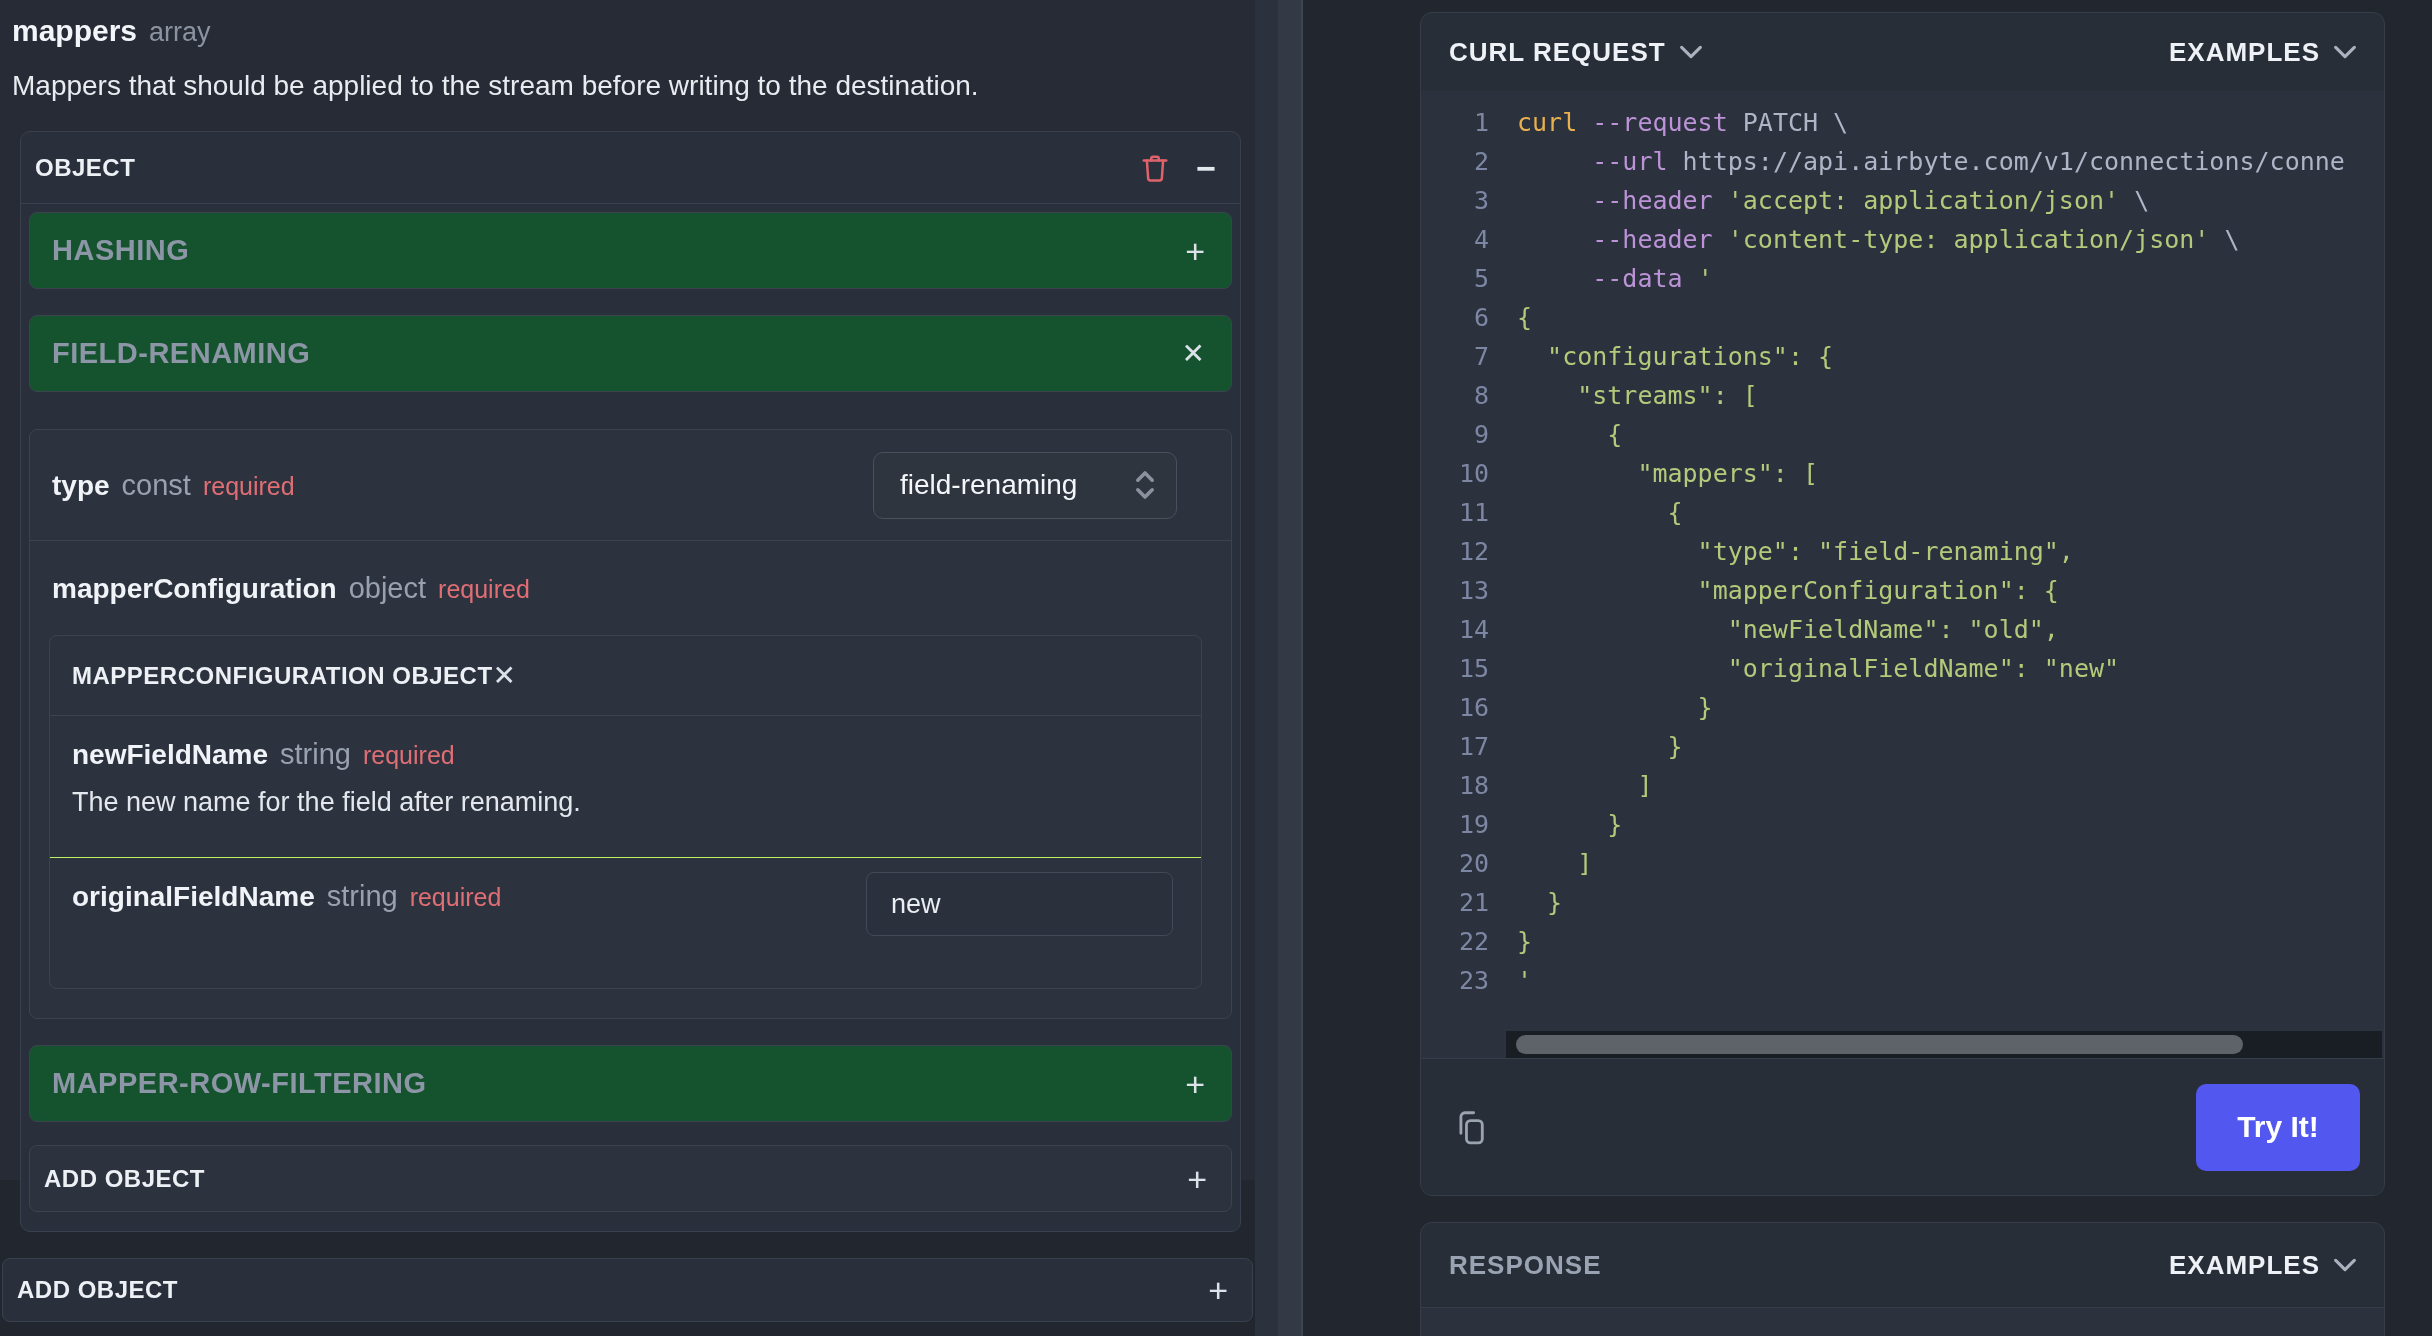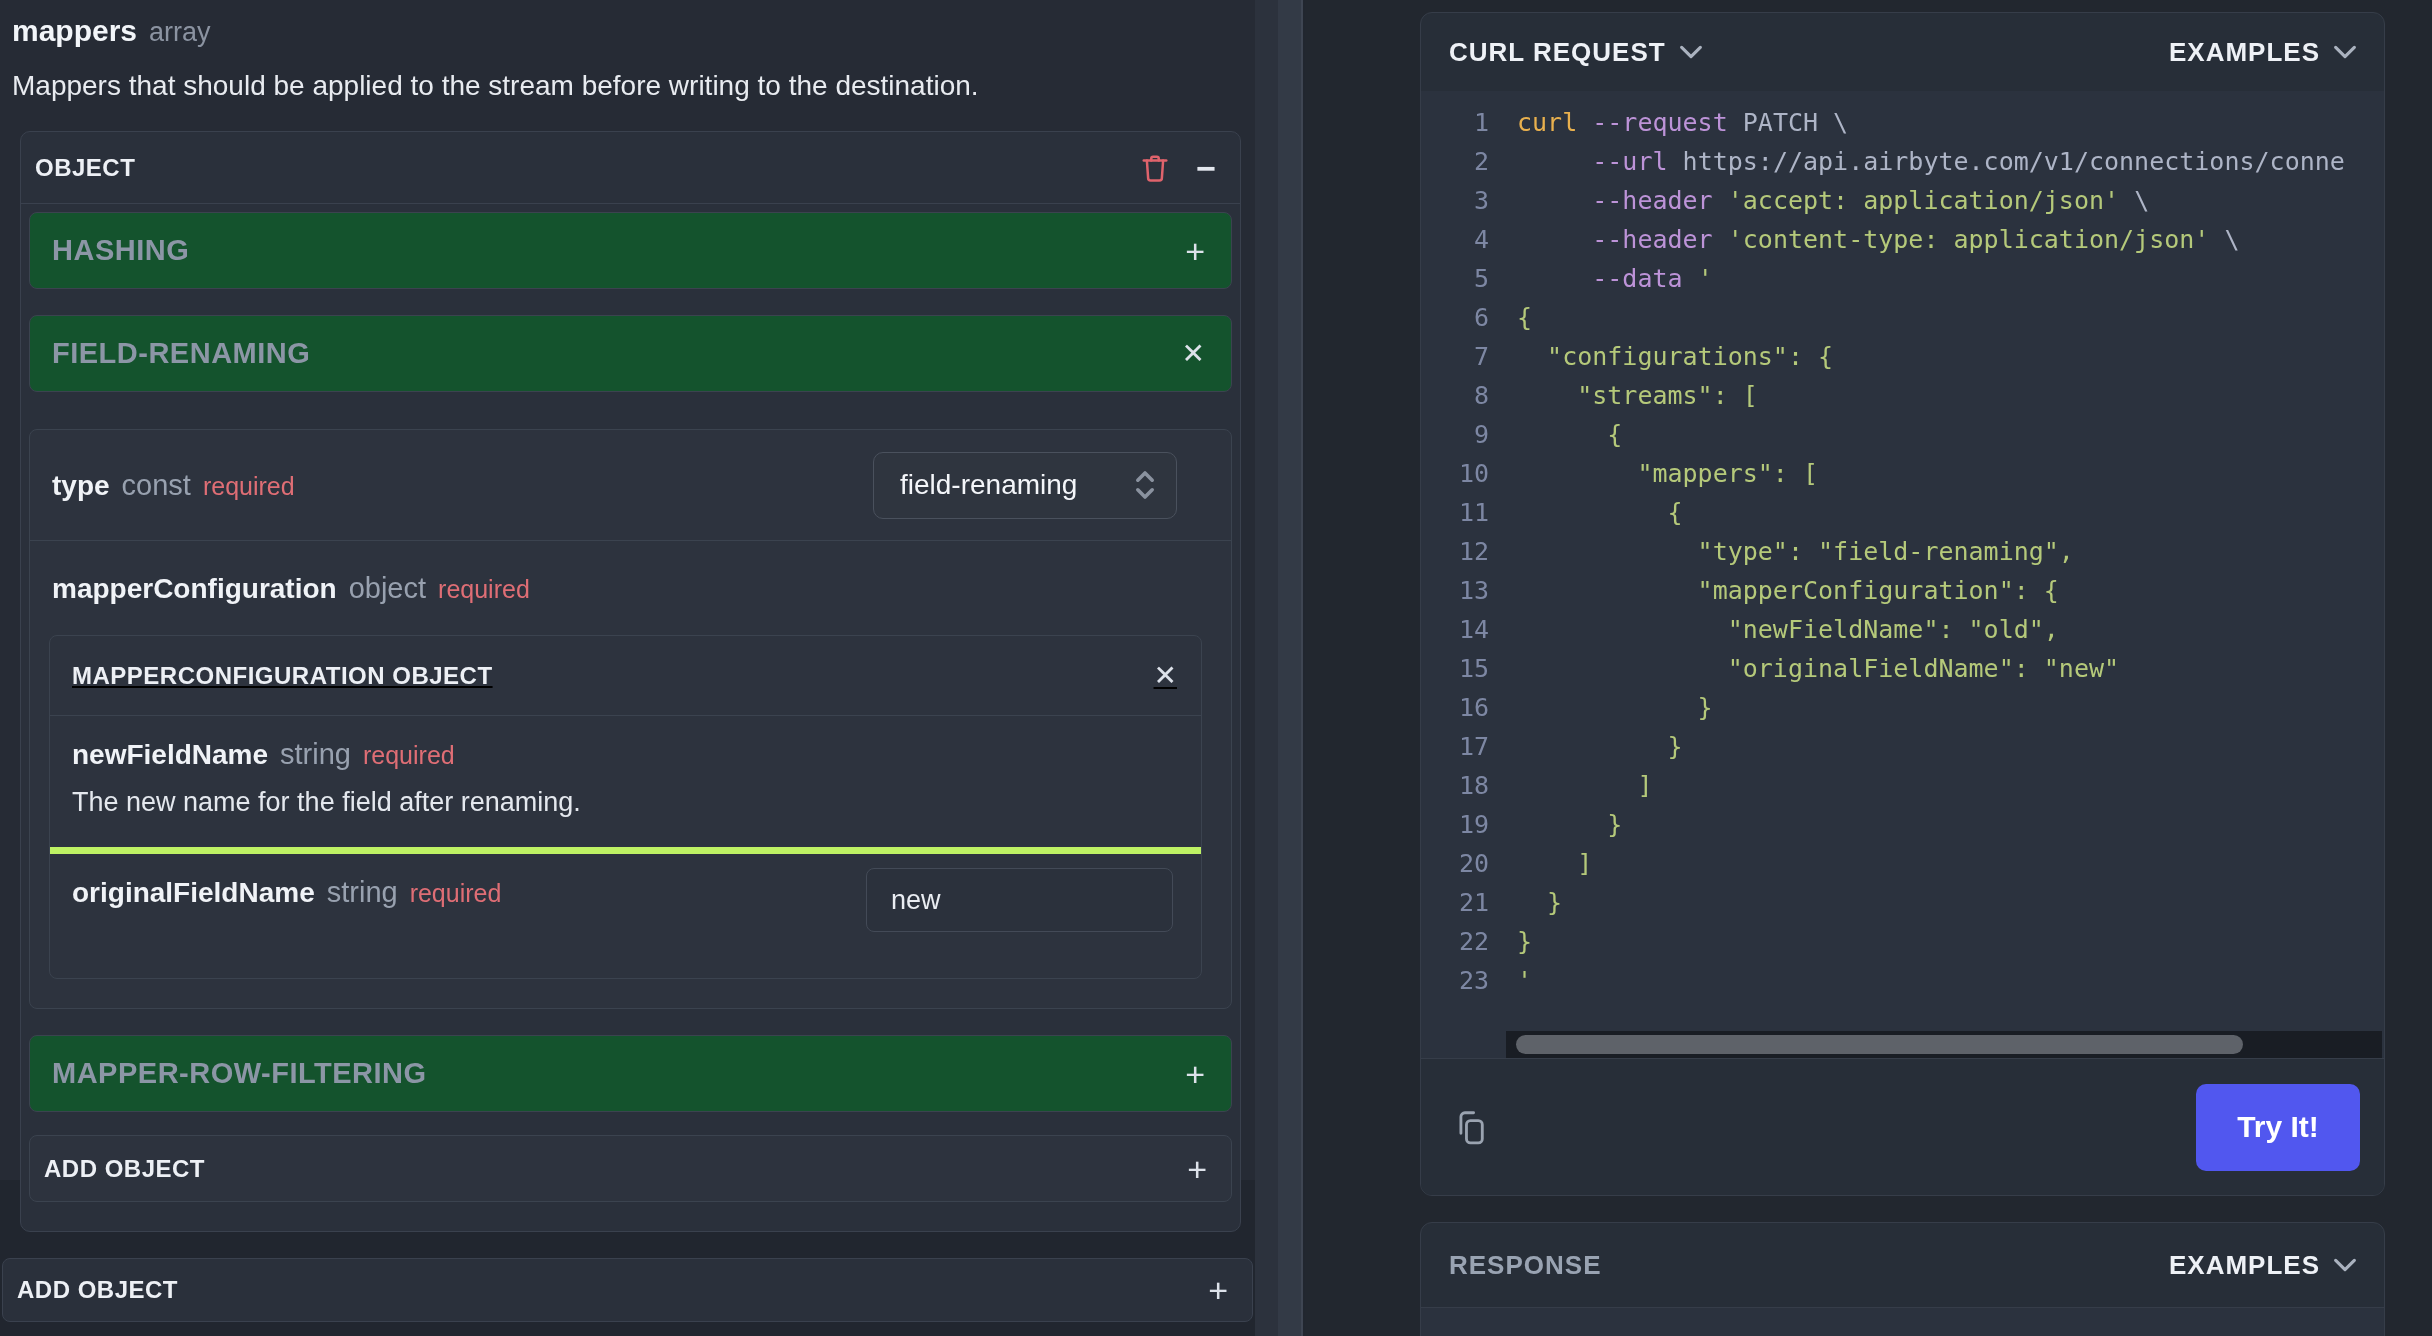--- a/index.html
+++ b/index.html
@@ -38,24 +38,24 @@
   .prop-kind { font-size:29px; color:#98a1af; }
   .prop-required { font-size:25px; color:#df6e75; }
 
   .select-box { width:304px; height:67px; background:#2f353f; border:1px solid #4a515d; border-radius:10px;
                 display:flex; align-items:center; justify-content:space-between; padding:0 16px 0 26px; cursor:pointer; }
   .select-value { font-size:28px; color:#f4f6fa; }
 
   .mapperconfig-label-row { height:94px; display:flex; align-items:center; padding:0 22px; }
 
   .mc-card { margin:0 29px 29px 19px; background:#2d333e; border:1px solid #3b434f; border-radius:8px; }
-  .mc-header { height:80px; display:flex; align-items:center; justify-content:space-between;
-               padding:0 24px 0 22px; border-bottom:1px solid #3b434f;text-decoration:underline; }
+  .mc-header { height:80px; display:flex; align-items:center; justify-content:flex-start;
+               padding:0 24px 0 22px; border-bottom:1px solid #3b434f; }
   .mc-row { min-height:131px; display:flex; justify-content:space-between; padding:14px 28px 14px 22px; }
-  .mc-row + .mc-row { border-top:7px solid #bef264; }
+  .mc-row + .mc-row { border-top:1px solid #bef264;margin-top:10px; }
   .mc-row-left { display:flex; flex-direction:column; gap:16px; padding-top:8px; }
   .mc-desc { font-size:27px; color:#e4e8ee; }
   .text-input { width:307px; height:64px; background:#2b313c; border:1px solid #434a57; border-radius:8px;
                 color:#eaedf2; font-size:27px; padding:0 20px 0 24px; font-family:"Liberation Sans",sans-serif; }
 
   .add-object-inner { margin:23px 8px 0 8px; height:67px; background:#2d333e; border:1px solid #3b434f; border-radius:8px;
                       display:flex; align-items:center; justify-content:space-between; padding:0 24px 0 14px; cursor:pointer; }
   .add-object-outer { position:absolute; left:2px; top:1258px; width:1251px; height:64px;
                       background:#2a303b; border:1px solid #3a414e; border-radius:8px;
                       display:flex; align-items:center; justify-content:space-between; padding:0 24px 0 14px; cursor:pointer; }

